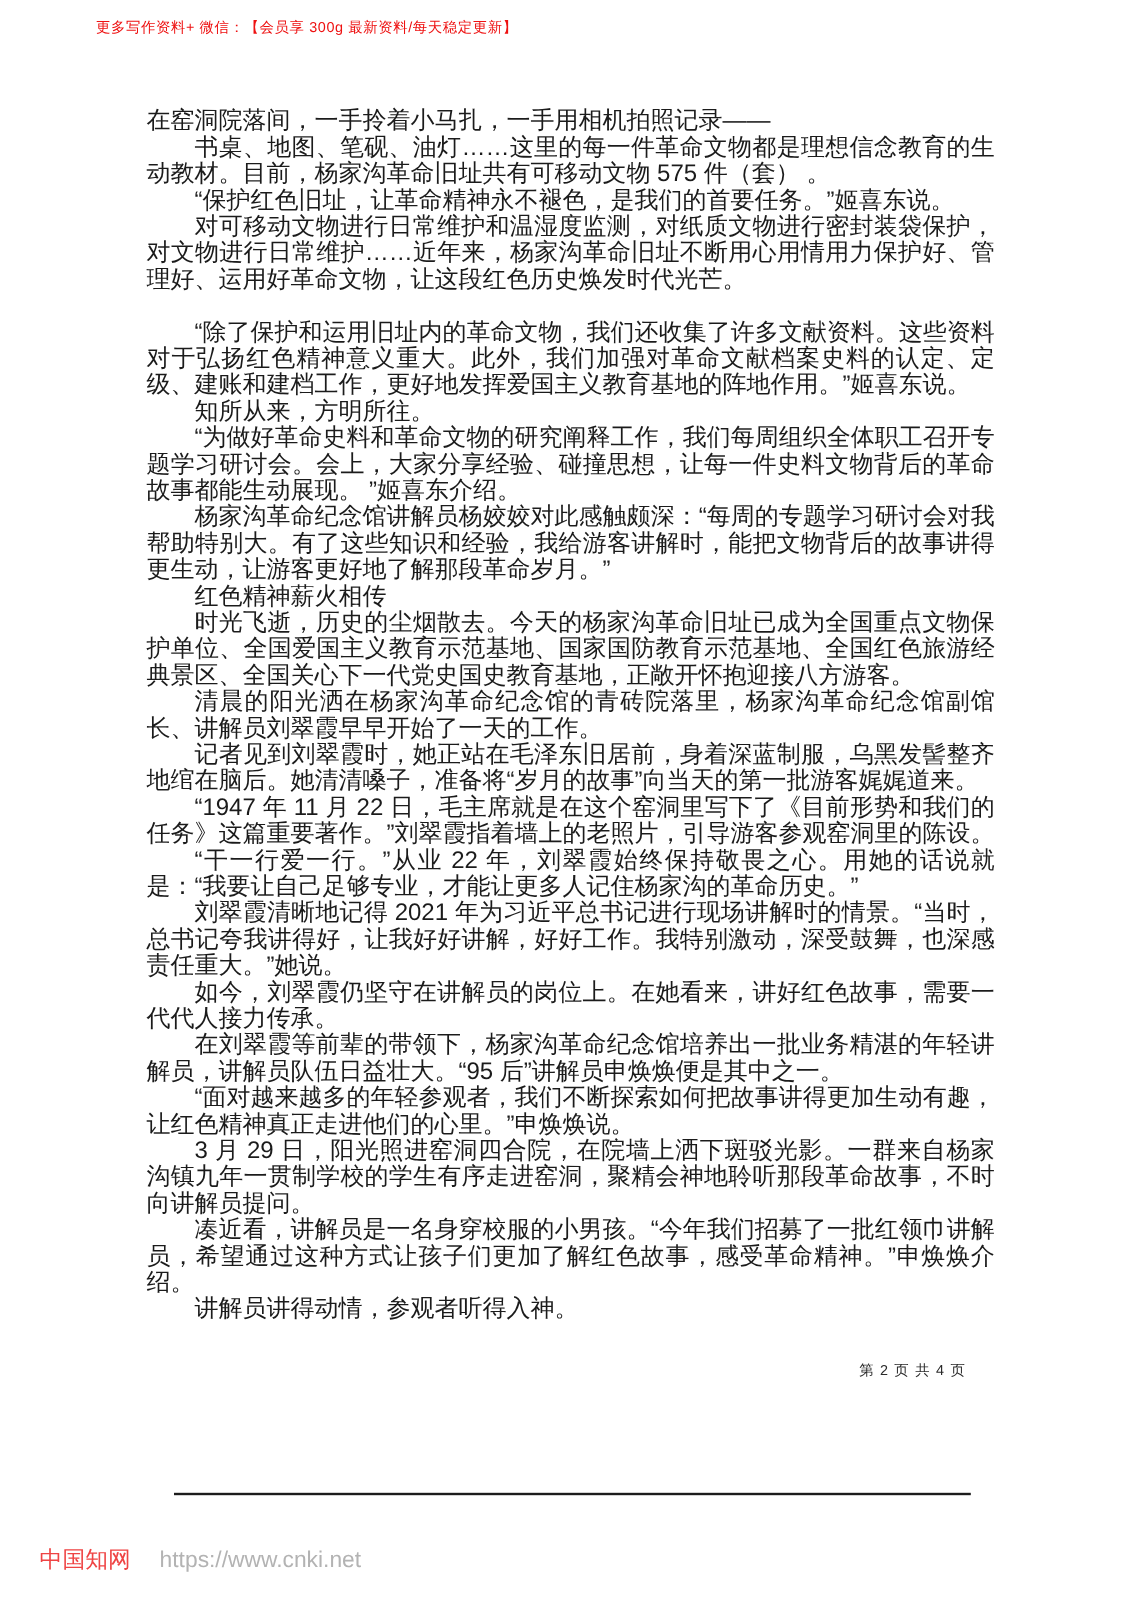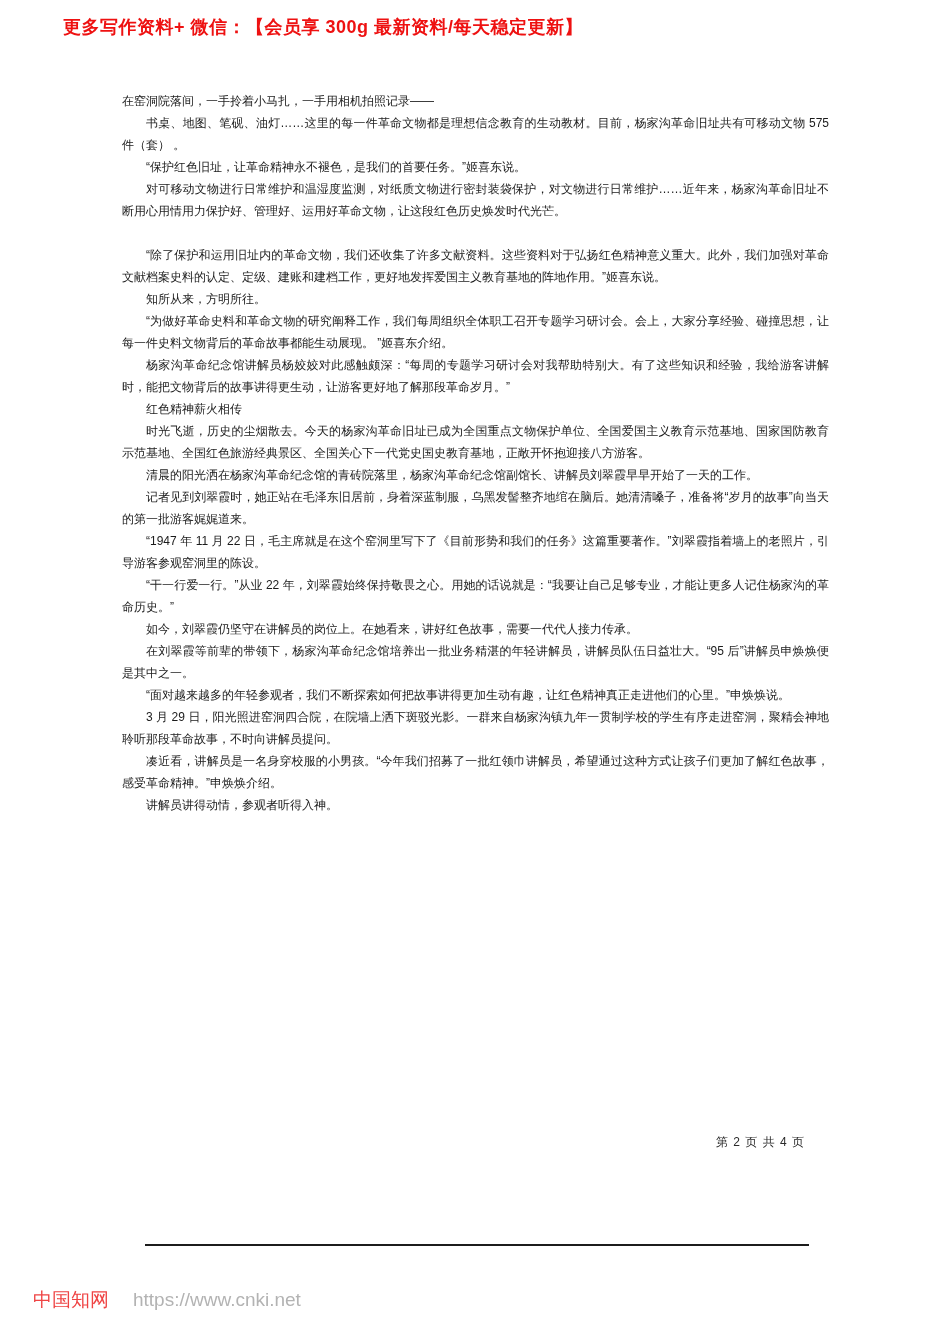--- a/index.html
+++ b/index.html
@@ -5,32 +5,32 @@
   html, body { margin: 0; padding: 0; }
   body {
     width: 950px; height: 1344px;
     background: #ffffff;
     position: relative;
     font-family: "Liberation Sans", sans-serif;
     overflow: hidden;
   }
   .ad-banner {
     position: absolute;
-    left: 63px; top: 15px;
-    font-size: 18px;
-    font-weight: 700;
+    left: 80px; top: 15px;
+    font-size: 12px;
+    font-weight: 400;
     letter-spacing: 0.5px;
     color: #ee1111;
     white-space: nowrap;
   }
   .doc-body {
     position: absolute;
     left: 122px; top: 90px;
     width: 707px;
-    font-size: 12px;
+    font-size: 20px;
     line-height: 22px;
     text-align: justify;
     color: #1b1b1b;
   }
   .doc-body p {
     margin: 0;
     text-indent: 2em;
     word-break: break-all;
   }
   .doc-body p.no-indent { text-indent: 0; }
@@ -73,20 +73,21 @@
     <p>“除了保护和运用旧址内的革命文物，我们还收集了许多文献资料。这些资料对于弘扬红色精神意义重大。此外，我们加强对革命文献档案史料的认定、定级、建账和建档工作，更好地发挥爱国主义教育基地的阵地作用。”姬喜东说。</p>
     <p>知所从来，方明所往。</p>
     <p>“为做好革命史料和革命文物的研究阐释工作，我们每周组织全体职工召开专题学习研讨会。会上，大家分享经验、碰撞思想，让每一件史料文物背后的革命故事都能生动展现。 ”姬喜东介绍。</p>
     <p>杨家沟革命纪念馆讲解员杨姣姣对此感触颇深：“每周的专题学习研讨会对我帮助特别大。有了这些知识和经验，我给游客讲解时，能把文物背后的故事讲得更生动，让游客更好地了解那段革命岁月。”</p>
     <p>红色精神薪火相传</p>
     <p>时光飞逝，历史的尘烟散去。今天的杨家沟革命旧址已成为全国重点文物保护单位、全国爱国主义教育示范基地、国家国防教育示范基地、全国红色旅游经典景区、全国关心下一代党史国史教育基地，正敞开怀抱迎接八方游客。</p>
     <p>清晨的阳光洒在杨家沟革命纪念馆的青砖院落里，杨家沟革命纪念馆副馆长、讲解员刘翠霞早早开始了一天的工作。</p>
     <p>记者见到刘翠霞时，她正站在毛泽东旧居前，身着深蓝制服，乌黑发髻整齐地绾在脑后。她清清嗓子，准备将“岁月的故事”向当天的第一批游客娓娓道来。</p>
     <p>“1947 年 11 月 22 日，毛主席就是在这个窑洞里写下了《目前形势和我们的任务》这篇重要著作。”刘翠霞指着墙上的老照片，引导游客参观窑洞里的陈设。</p>
     <p>“干一行爱一行。”从业 22 年，刘翠霞始终保持敬畏之心。用她的话说就是：“我要让自己足够专业，才能让更多人记住杨家沟的革命历史。”</p>
+    <p>刘翠霞清晰地记得 2021 年为习近平总书记进行现场讲解时的情景。“当时，总书记夸我讲得好，让我好好讲解，好好工作。我特别激动，深受鼓舞，也深感责任重大。”她说。</p>
     <p>如今，刘翠霞仍坚守在讲解员的岗位上。在她看来，讲好红色故事，需要一代代人接力传承。</p>
     <p>在刘翠霞等前辈的带领下，杨家沟革命纪念馆培养出一批业务精湛的年轻讲解员，讲解员队伍日益壮大。“95 后”讲解员申焕焕便是其中之一。</p>
     <p>“面对越来越多的年轻参观者，我们不断探索如何把故事讲得更加生动有趣，让红色精神真正走进他们的心里。”申焕焕说。</p>
     <p>3 月 29 日，阳光照进窑洞四合院，在院墙上洒下斑驳光影。一群来自杨家沟镇九年一贯制学校的学生有序走进窑洞，聚精会神地聆听那段革命故事，不时向讲解员提问。</p>
     <p>凑近看，讲解员是一名身穿校服的小男孩。“今年我们招募了一批红领巾讲解员，希望通过这种方式让孩子们更加了解红色故事，感受革命精神。”申焕焕介绍。</p>
     <p>讲解员讲得动情，参观者听得入神。</p>
   </div>
 
 <div class="page-indicator">第 2 页 共 4 页</div>
 

